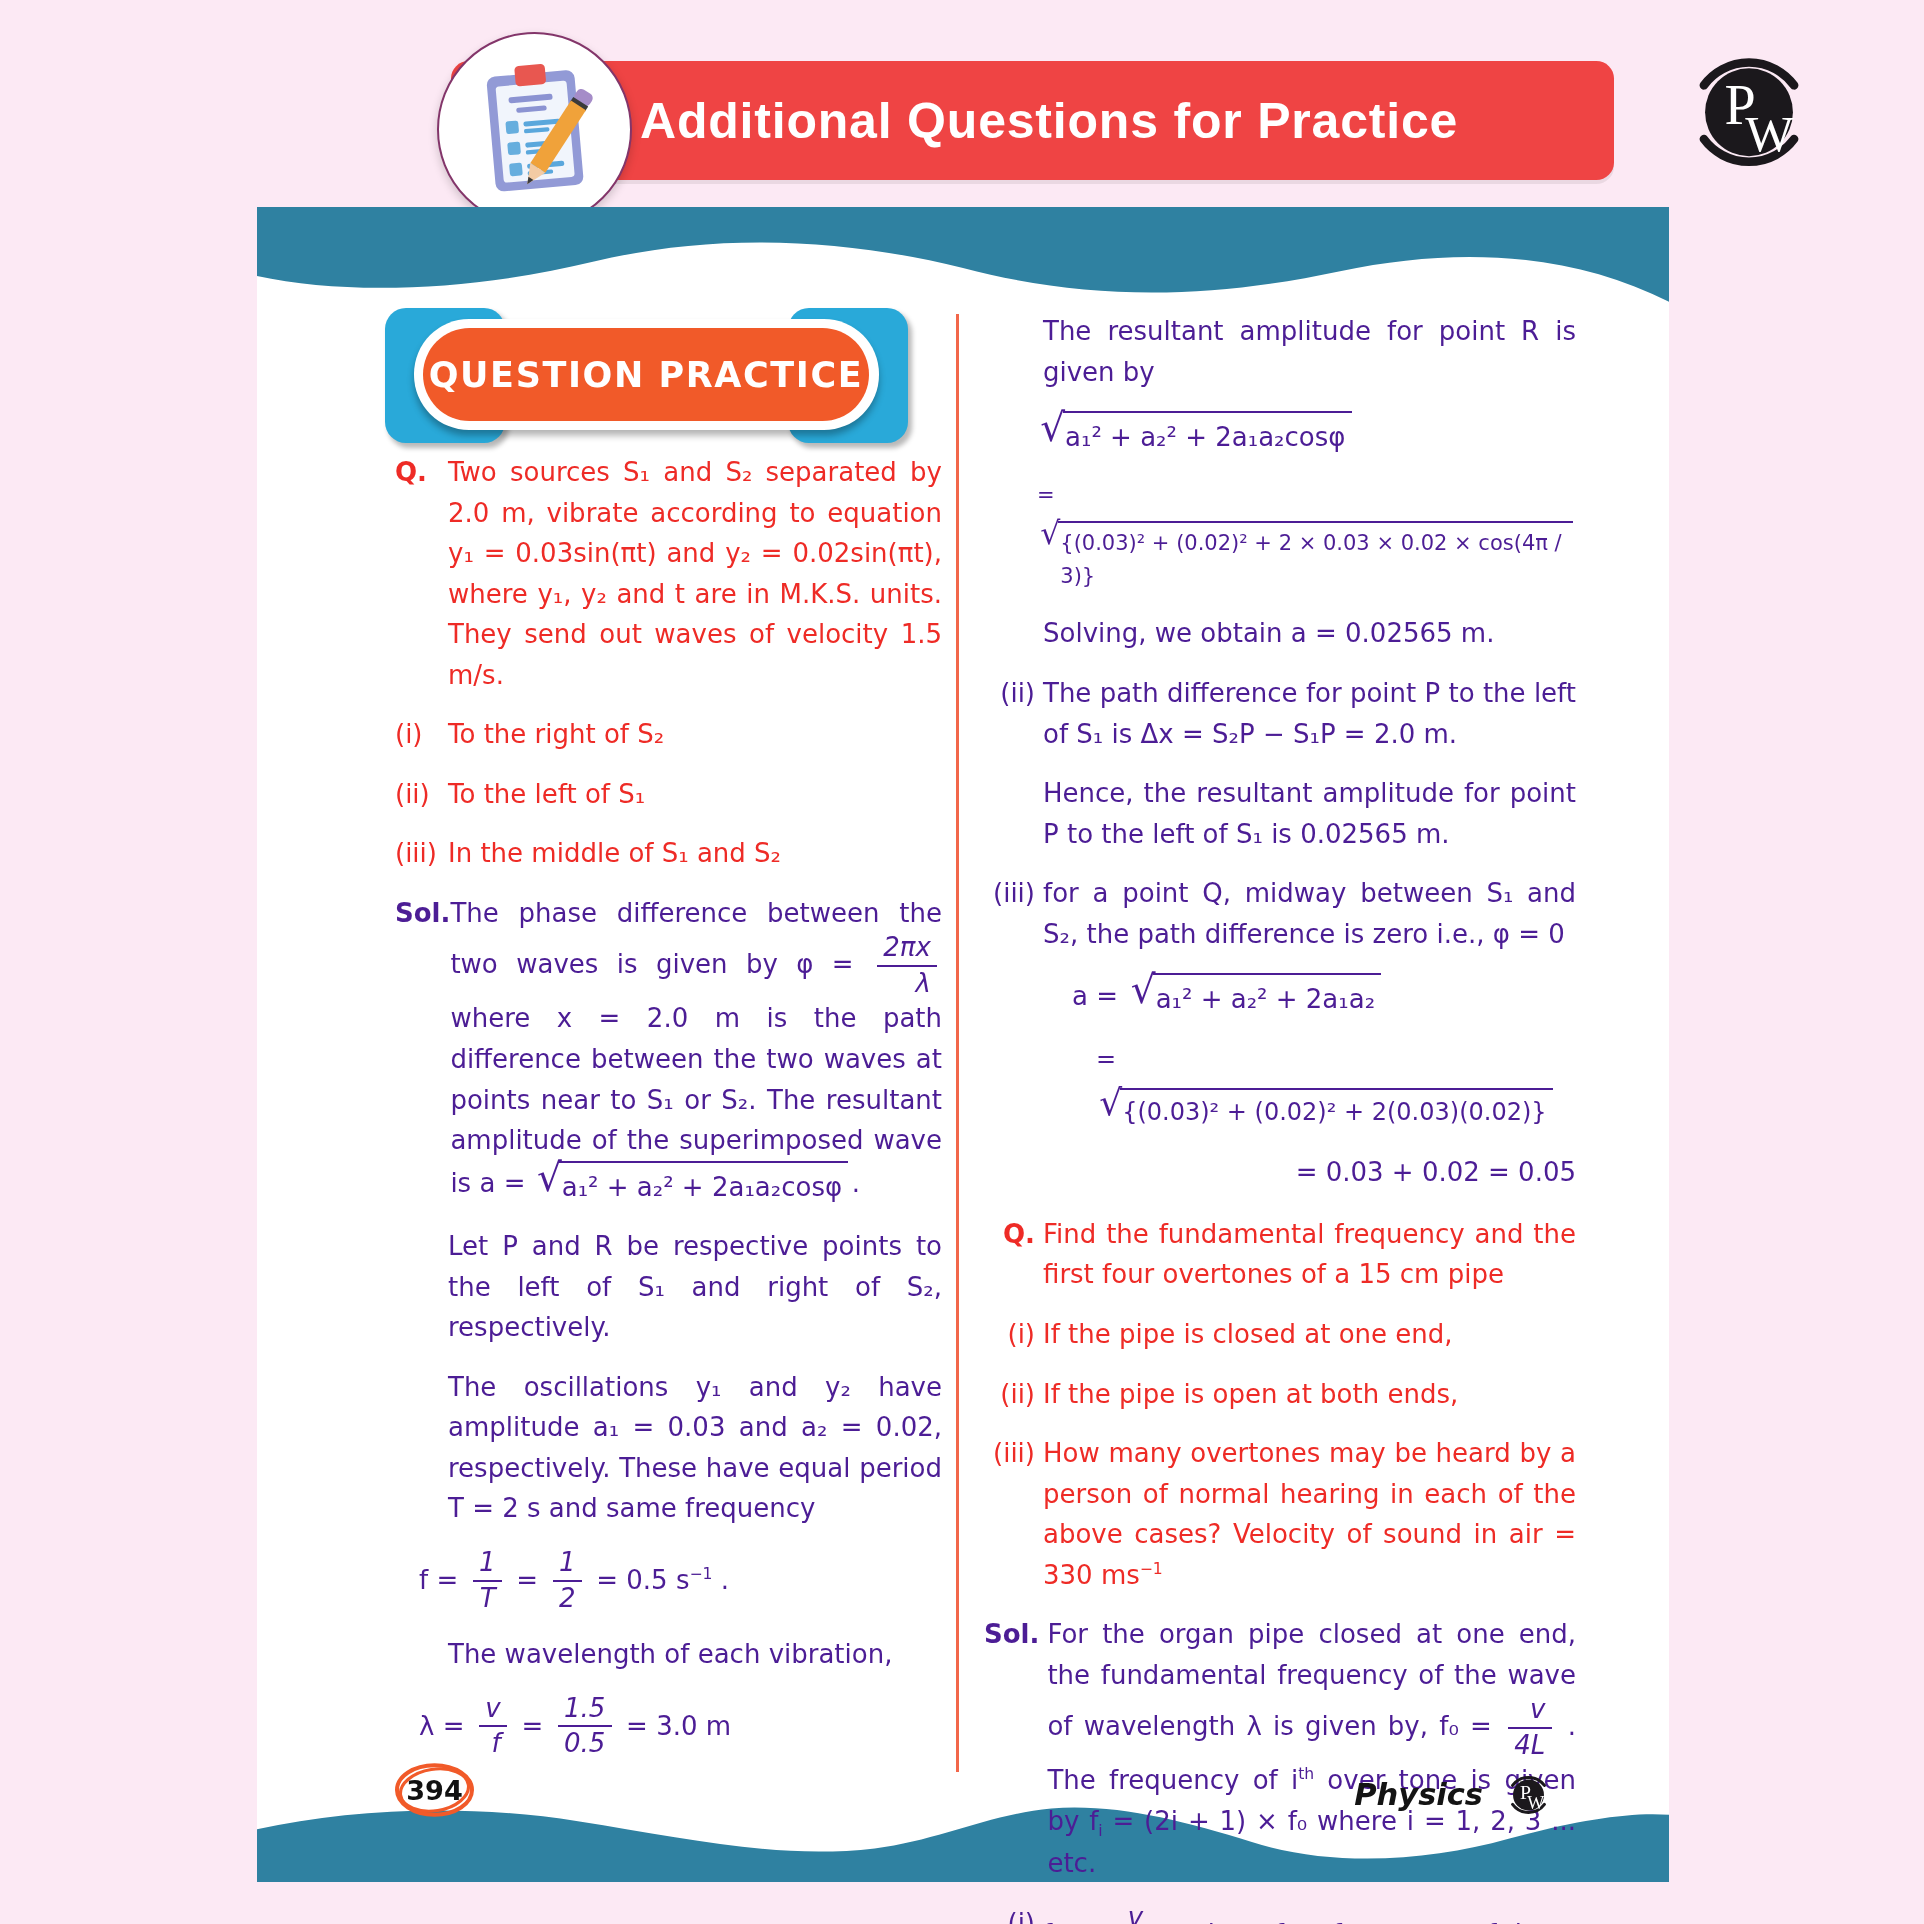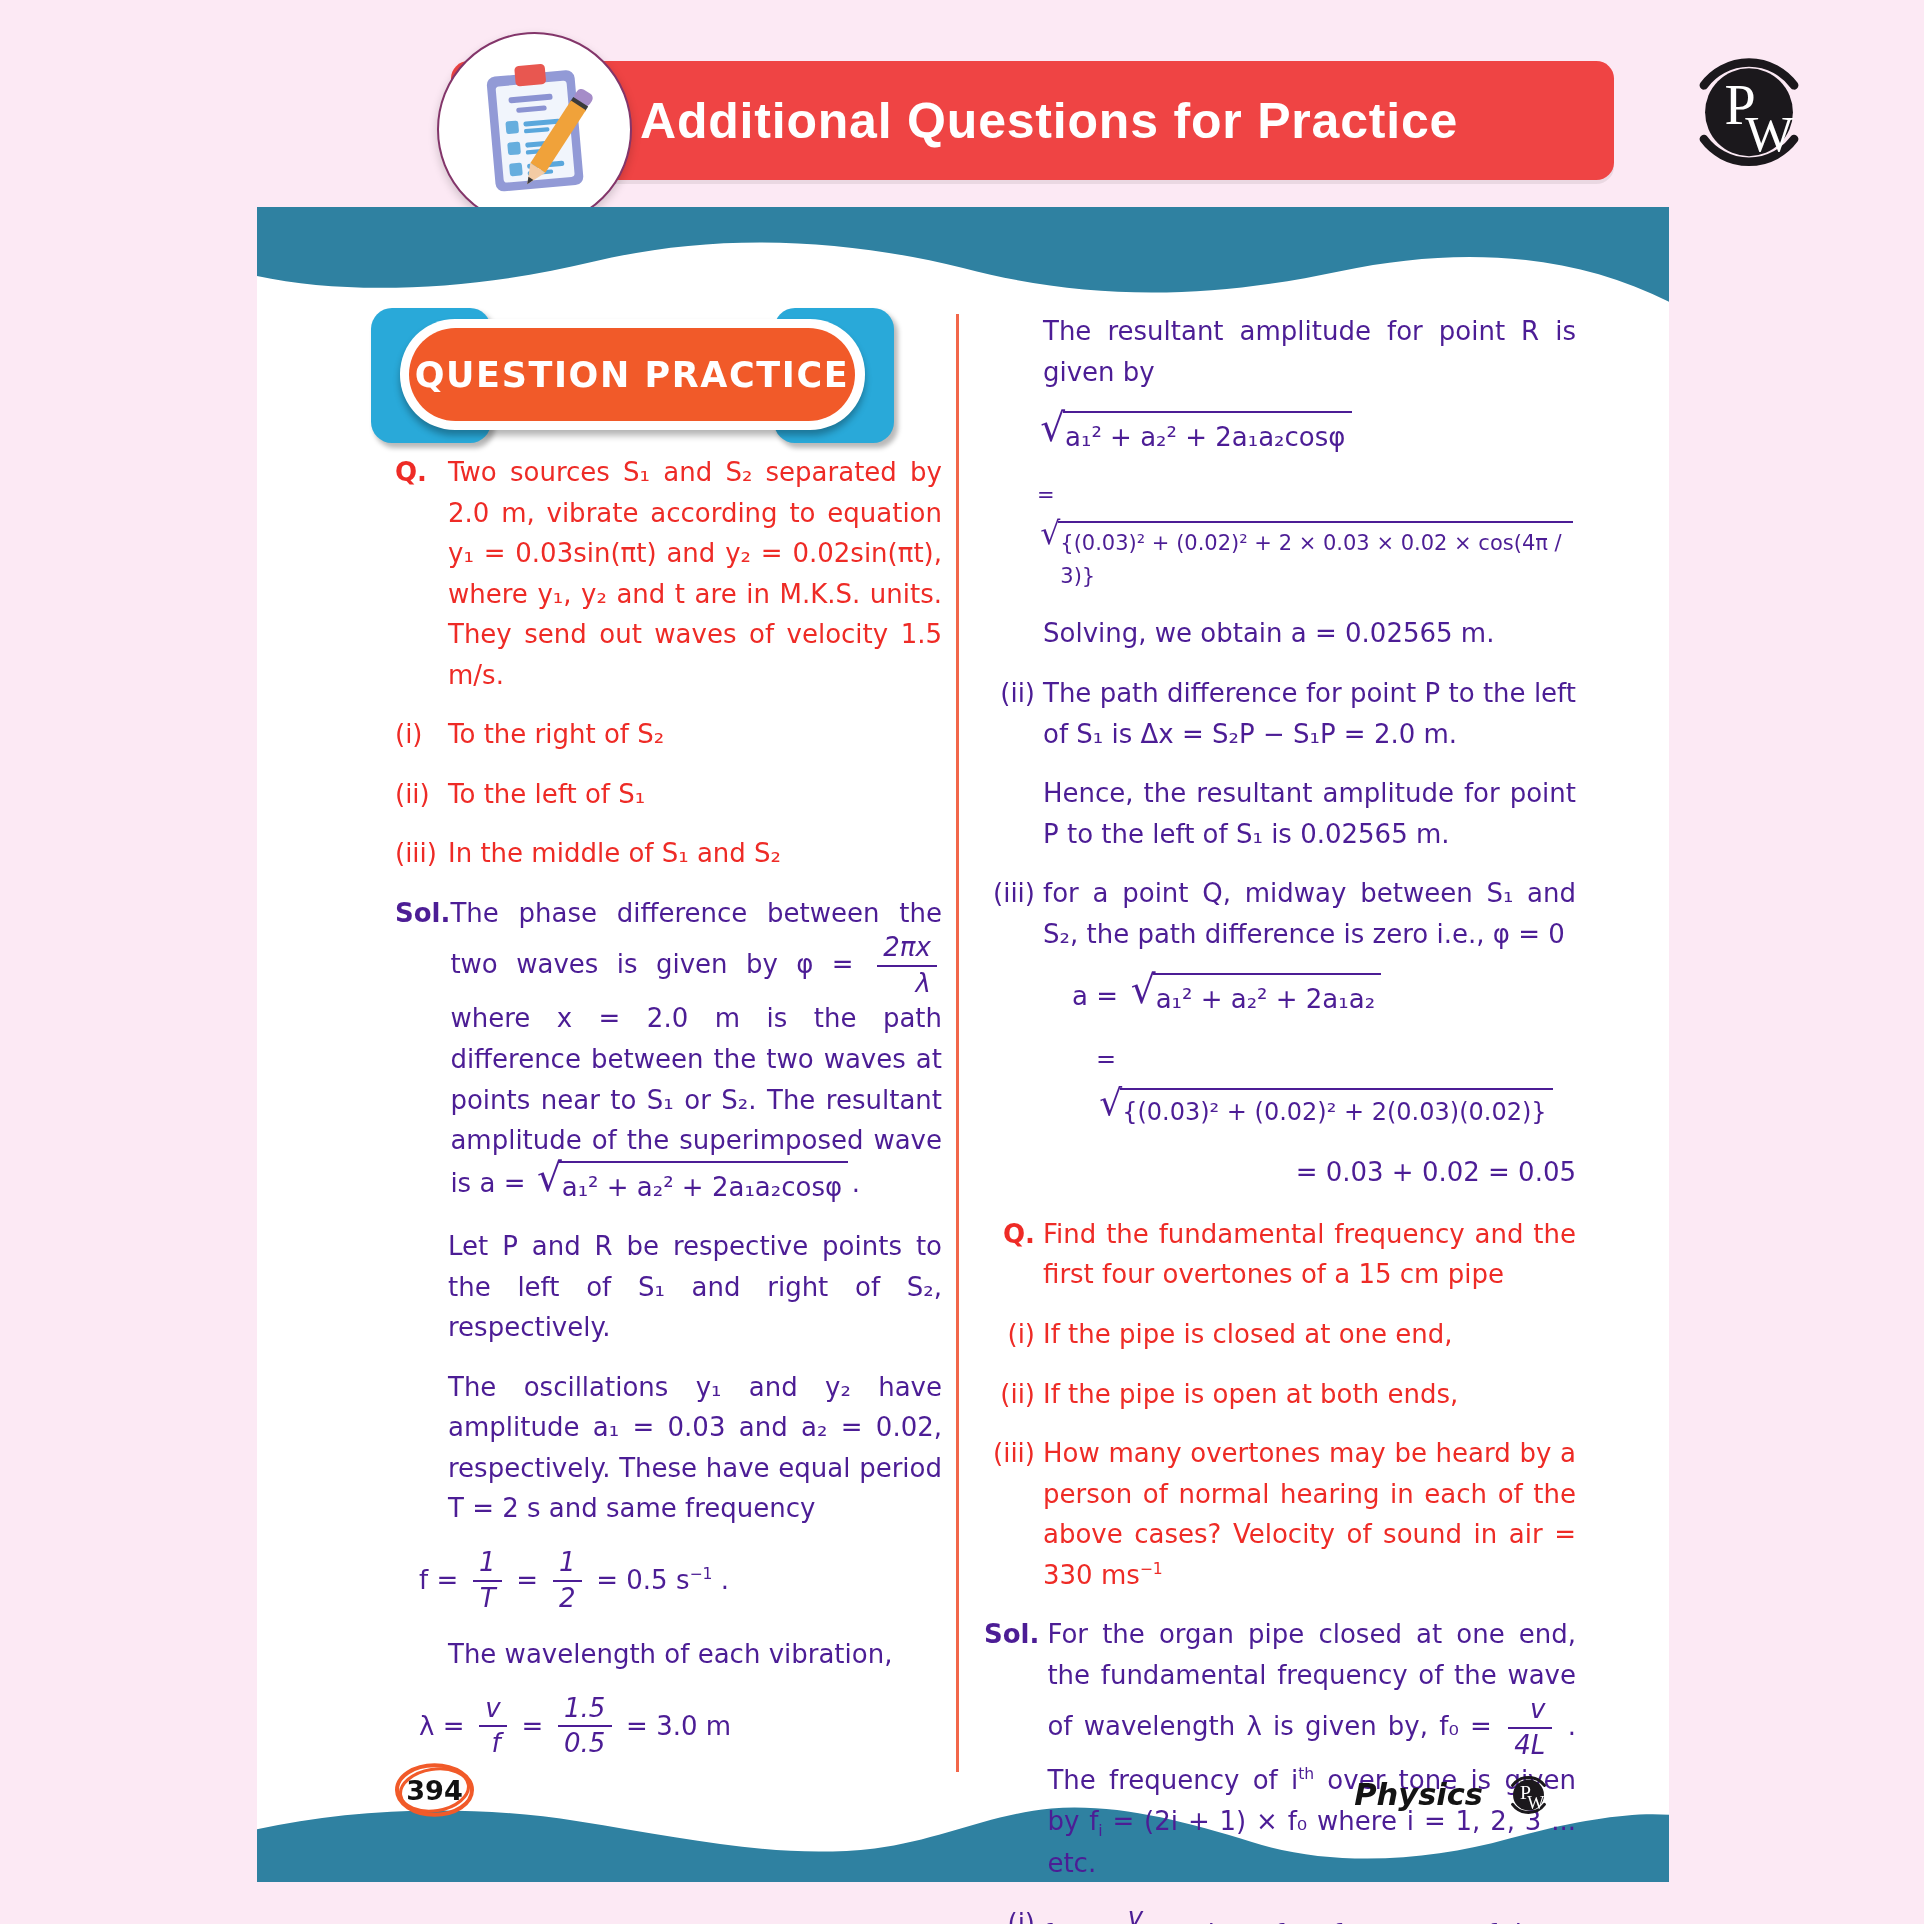--- a/index.html
+++ b/index.html
@@ -29,21 +29,21 @@
   }
   .pw-logo{position:absolute;left:1688px;top:50px;width:122px;height:122px;}
 
   
   .page{position:absolute;left:257px;top:207px;width:1412px;height:1675px;background:#ffffff;}
   .wave-top{position:absolute;top:0;left:0;width:1412px;height:114px;}
   .wave-bottom{position:absolute;bottom:0;left:0;width:1412px;height:80px;}
   .divider{position:absolute;left:699px;top:107px;width:3.2px;height:1458px;background:#f2674a;}
 
   
-  .qp-badge{position:absolute;left:114px;top:101px;width:523px;height:135px;}
+  .qp-badge{position:absolute;left:128px;top:101px;width:523px;height:135px;}
   .qp-blue{position:absolute;top:0;width:120px;height:135px;background:#29a9d9;border-radius:21px;box-shadow:3.2px 4.8px 5.6px rgba(0,0,0,.28);}
   .qp-blue.left{left:0;}
   .qp-blue.right{right:0;}
   .qp-white{position:absolute;left:29px;top:11.2px;width:465px;height:111px;background:#ffffff;border-radius:55px;box-shadow:0 5.6px 7.2px rgba(0,0,0,.3);}
   .qp-pill{position:absolute;left:38px;top:20px;width:446px;height:93px;background:#f15a29;border-radius:47px;display:flex;align-items:center;justify-content:center;}
   .qp-pill span{color:#ffffff;font-size:35px;font-weight:bold;letter-spacing:1.6px;}
 
   
   .col{position:absolute;font-size:26px;line-height:1.56;}
   .col-left{left:138px;top:245px;width:547px;}

